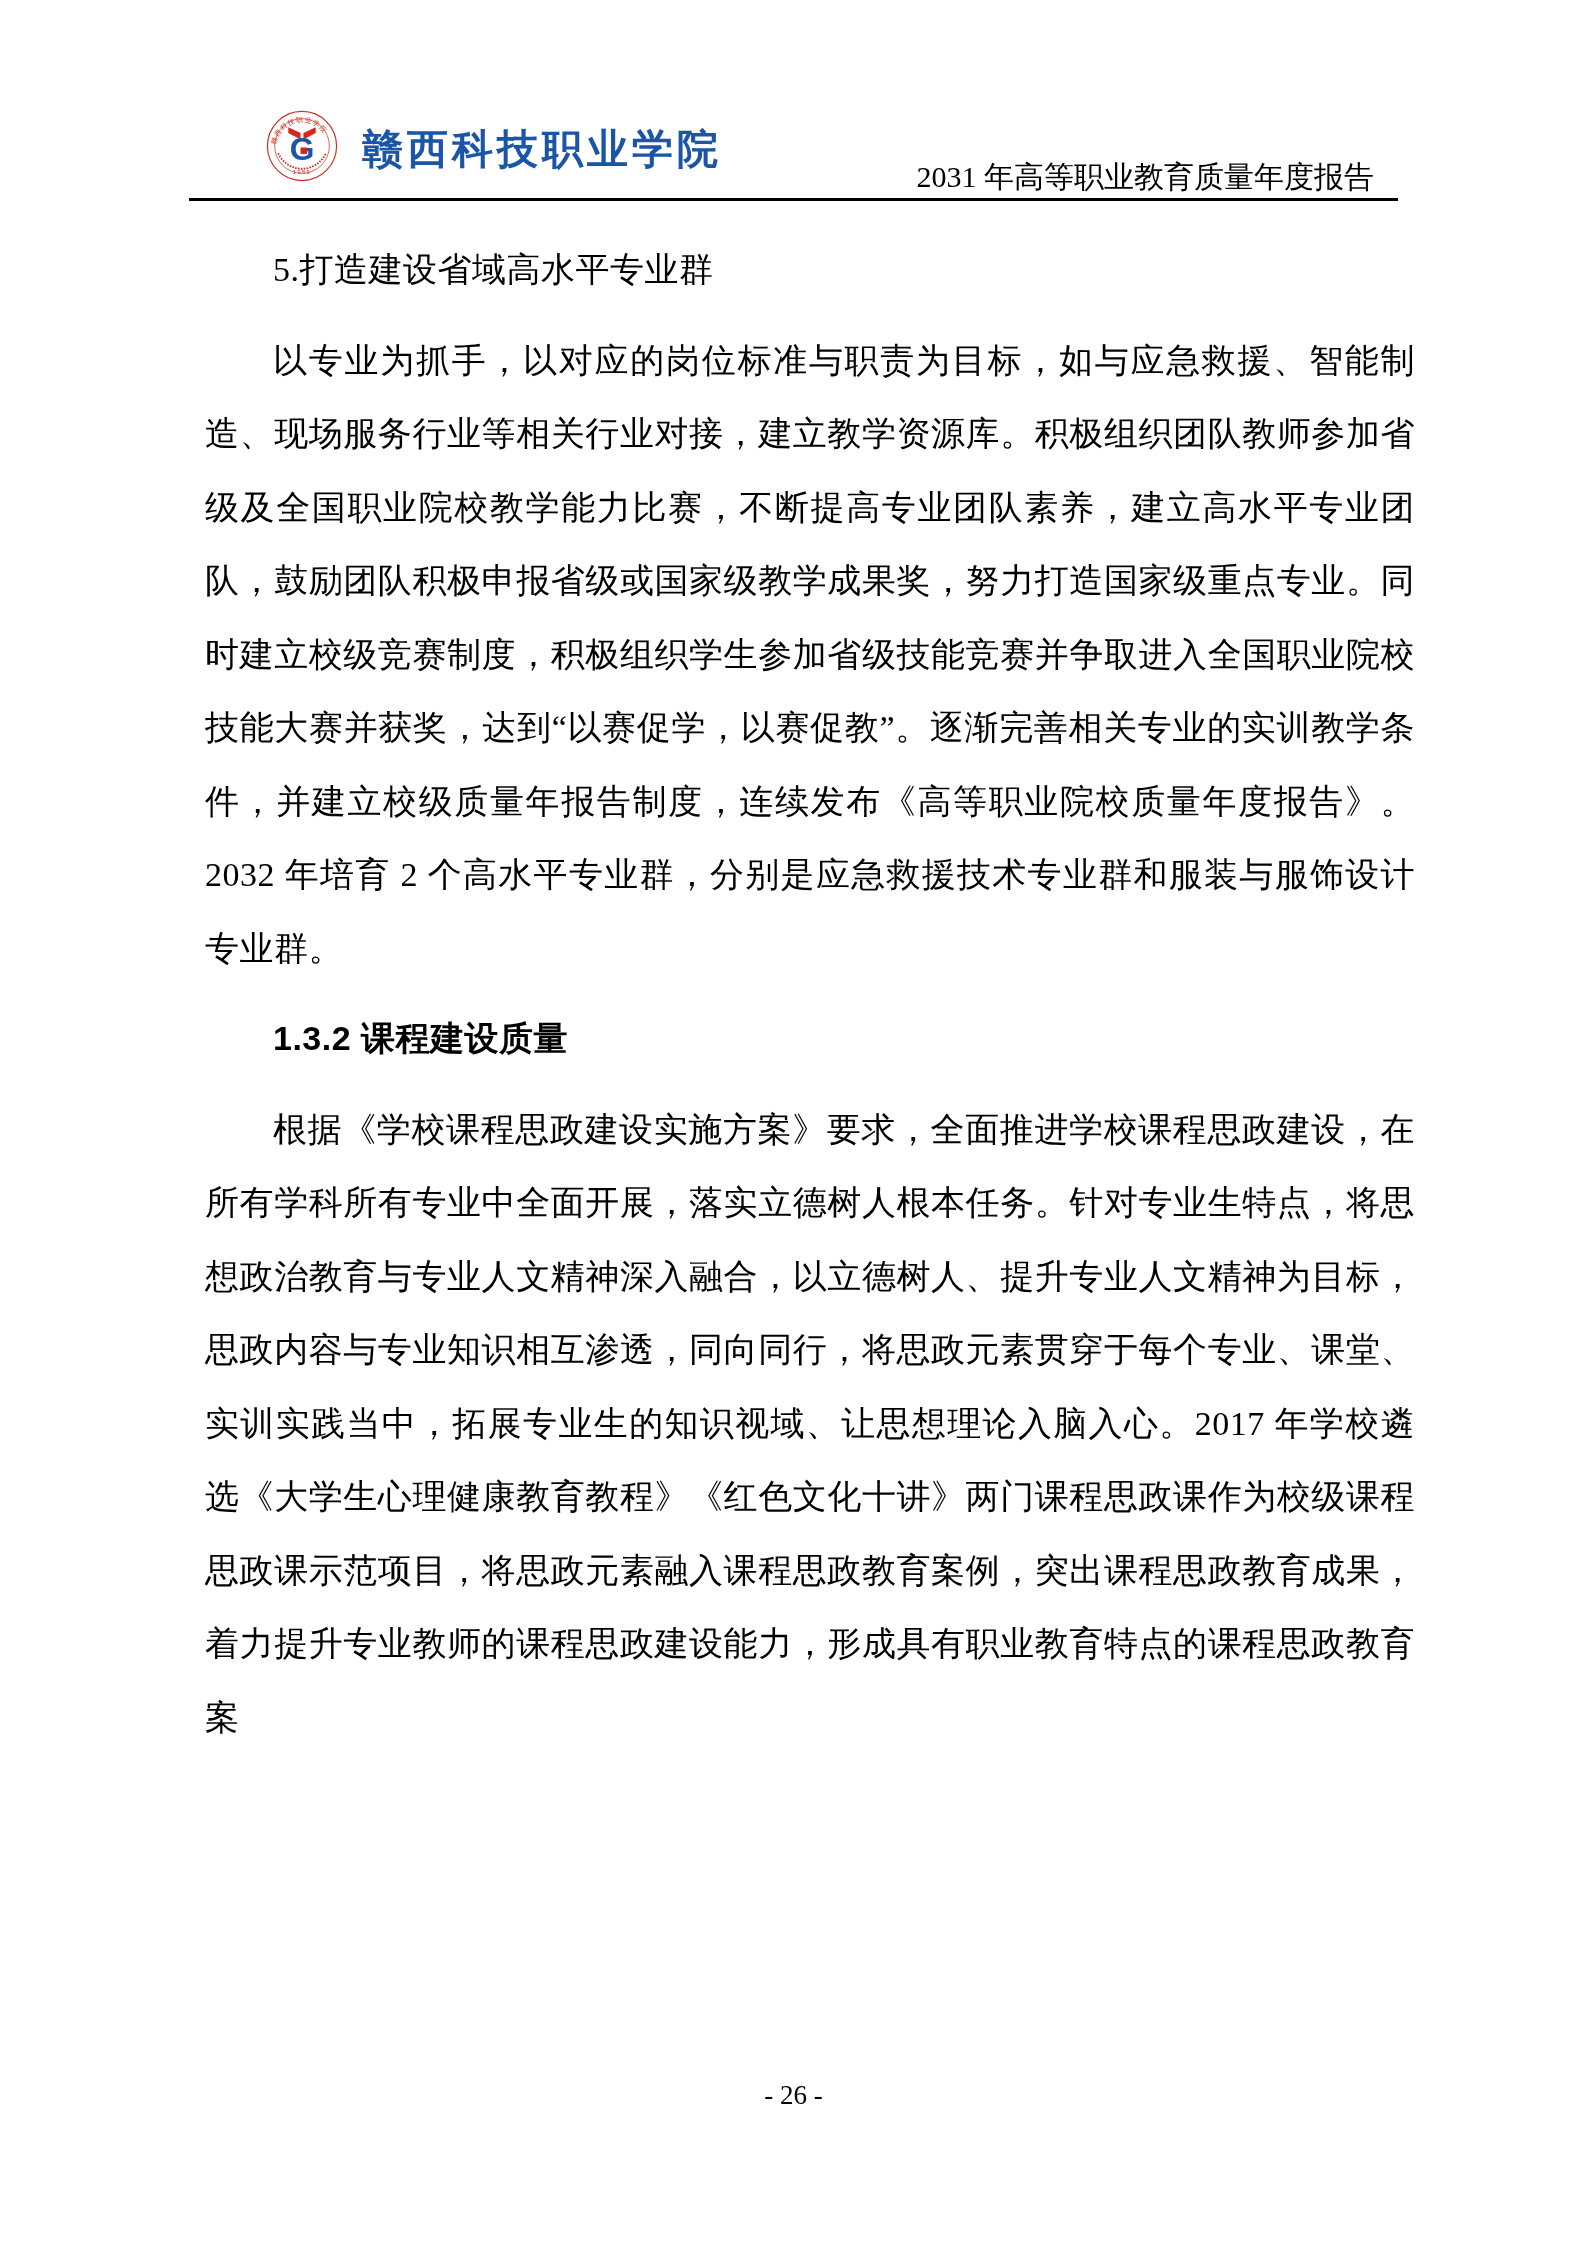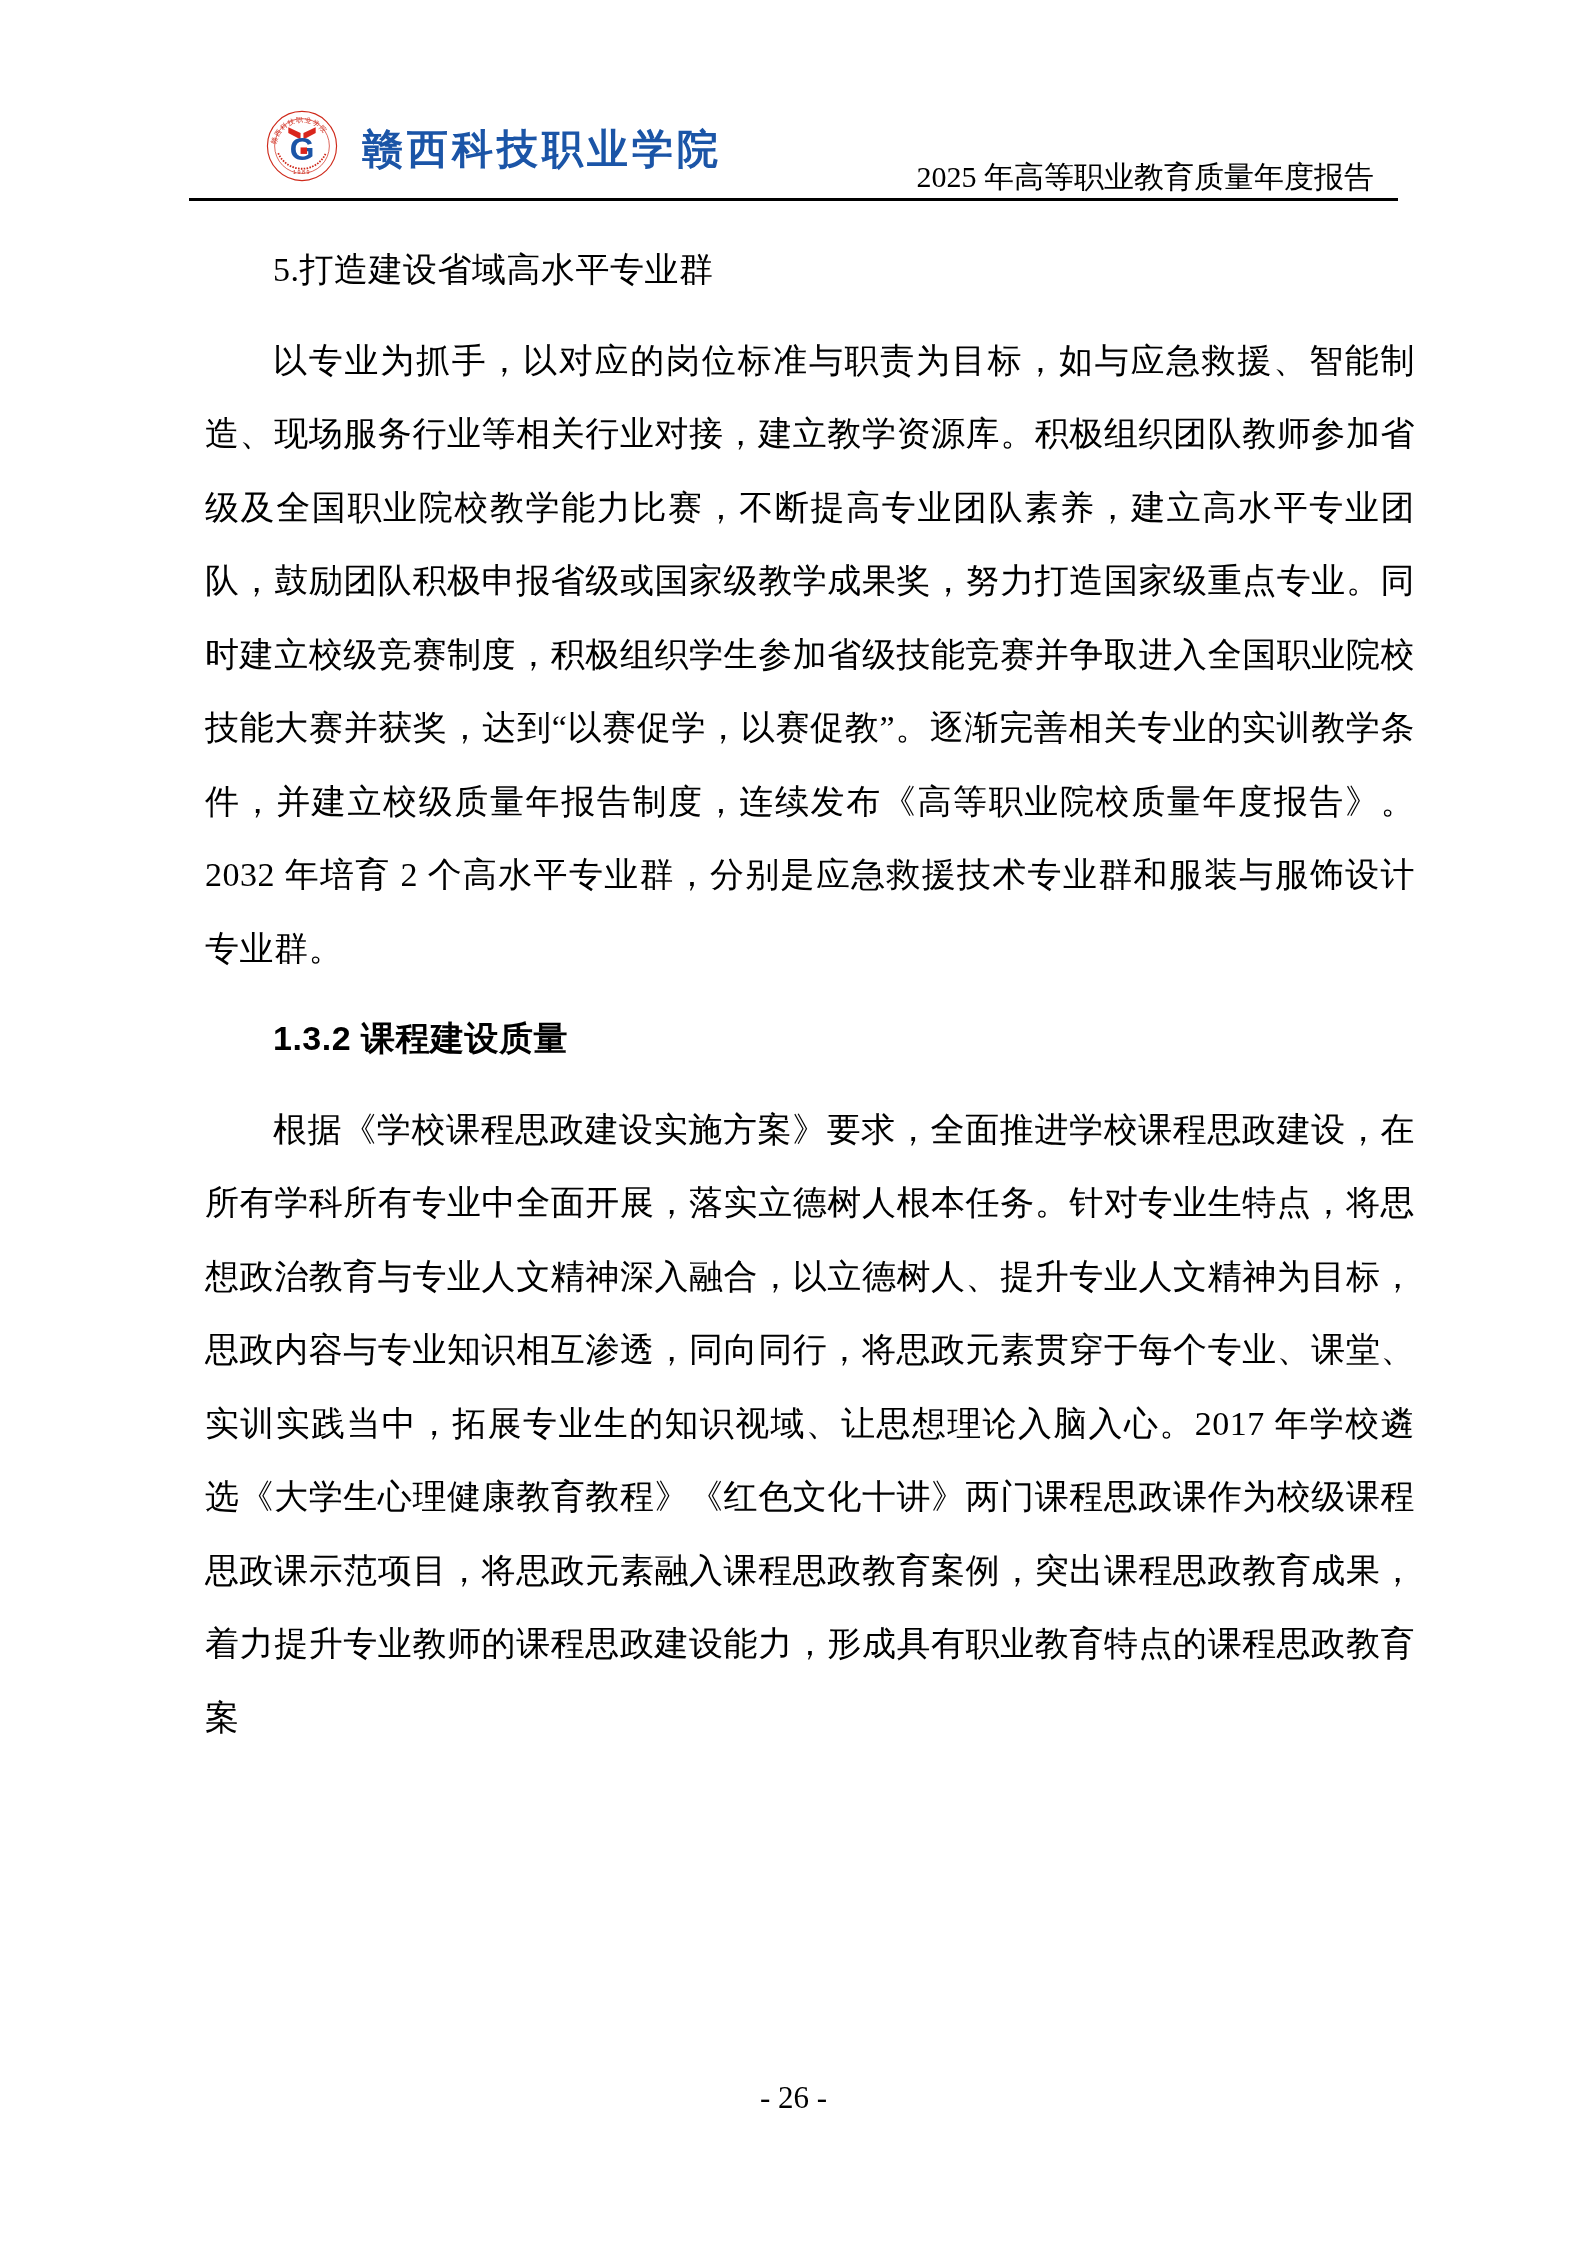--- a/index.html
+++ b/index.html
@@ -67,21 +67,21 @@
     font-family:Liberation Sans, sans-serif;
     font-weight:bold;
   }
   
   .footer{
     position:absolute;
     top:2080px;
     left:0;
     width:1587px;
     text-align:center;
-    font-size:31px;
+    font-size:27px;
     color:#000;
   }
 </style>
 </head>
 <body>
 
 <div class="page">
 
   <svg class="logo" viewBox="0 0 100 100" xmlns="http://www.w3.org/2000/svg">
     <circle cx="50" cy="50" r="48" fill="#ffffff" stroke="#cf2a1b" stroke-width="1.6"></circle>
@@ -98,21 +98,21 @@
     <path d="M31 24 L48 32 L48 41 L31 32 Z" fill="#d9261c"></path>
     <path d="M69 24 L52 32 L52 41 L69 32 Z" fill="#d9261c"></path>
 
     <text x="50" y="70" font-size="44" font-weight="bold" fill="#1b55a7" text-anchor="middle" font-family="Liberation Sans, sans-serif">G</text>
     <rect x="48" y="52" width="9" height="9" fill="#d9261c"></rect>
     <text x="50" y="89" font-size="7.5" fill="#cf2a1b" letter-spacing="2" text-anchor="middle" font-family="Liberation Sans, sans-serif">1989</text>
   </svg>
 
   <div class="college-name">赣西科技职业学院</div>
 
-  <div class="report-title">2025 年高等职业教育质量年度报告</div>
+  <div class="report-title">2031 年高等职业教育质量年度报告</div>
 
   <div class="header-rule"></div>
 
   <div class="body-text">
     <p>5.打造建设省域高水平专业群</p>
     <p>以专业为抓手，以对应的岗位标准与职责为目标，如与应急救援、智能制造、现场服务行业等相关行业对接，建立教学资源库。积极组织团队教师参加省级及全国职业院校教学能力比赛，不断提高专业团队素养，建立高水平专业团队，鼓励团队积极申报省级或国家级教学成果奖，努力打造国家级重点专业。同时建立校级竞赛制度，积极组织学生参加省级技能竞赛并争取进入全国职业院校技能大赛并获奖，达到“以赛促学，以赛促教”。逐渐完善相关专业的实训教学条件，并建立校级质量年报告制度，连续发布《高等职业院校质量年度报告》。2032 年培育 2 个高水平专业群，分别是应急救援技术专业群和服装与服饰设计专业群。</p>
     <p class="heading-bold">1.3.2 课程建设质量</p>
     <p>根据《学校课程思政建设实施方案》要求，全面推进学校课程思政建设，在所有学科所有专业中全面开展，落实立德树人根本任务。针对专业生特点，将思想政治教育与专业人文精神深入融合，以立德树人、提升专业人文精神为目标，思政内容与专业知识相互渗透，同向同行，将思政元素贯穿于每个专业、课堂、实训实践当中，拓展专业生的知识视域、让思想理论入脑入心。2017 年学校遴选《大学生心理健康教育教程》《红色文化十讲》两门课程思政课作为校级课程思政课示范项目，将思政元素融入课程思政教育案例，突出课程思政教育成果，着力提升专业教师的课程思政建设能力，形成具有职业教育特点的课程思政教育案</p>
   </div>
 

